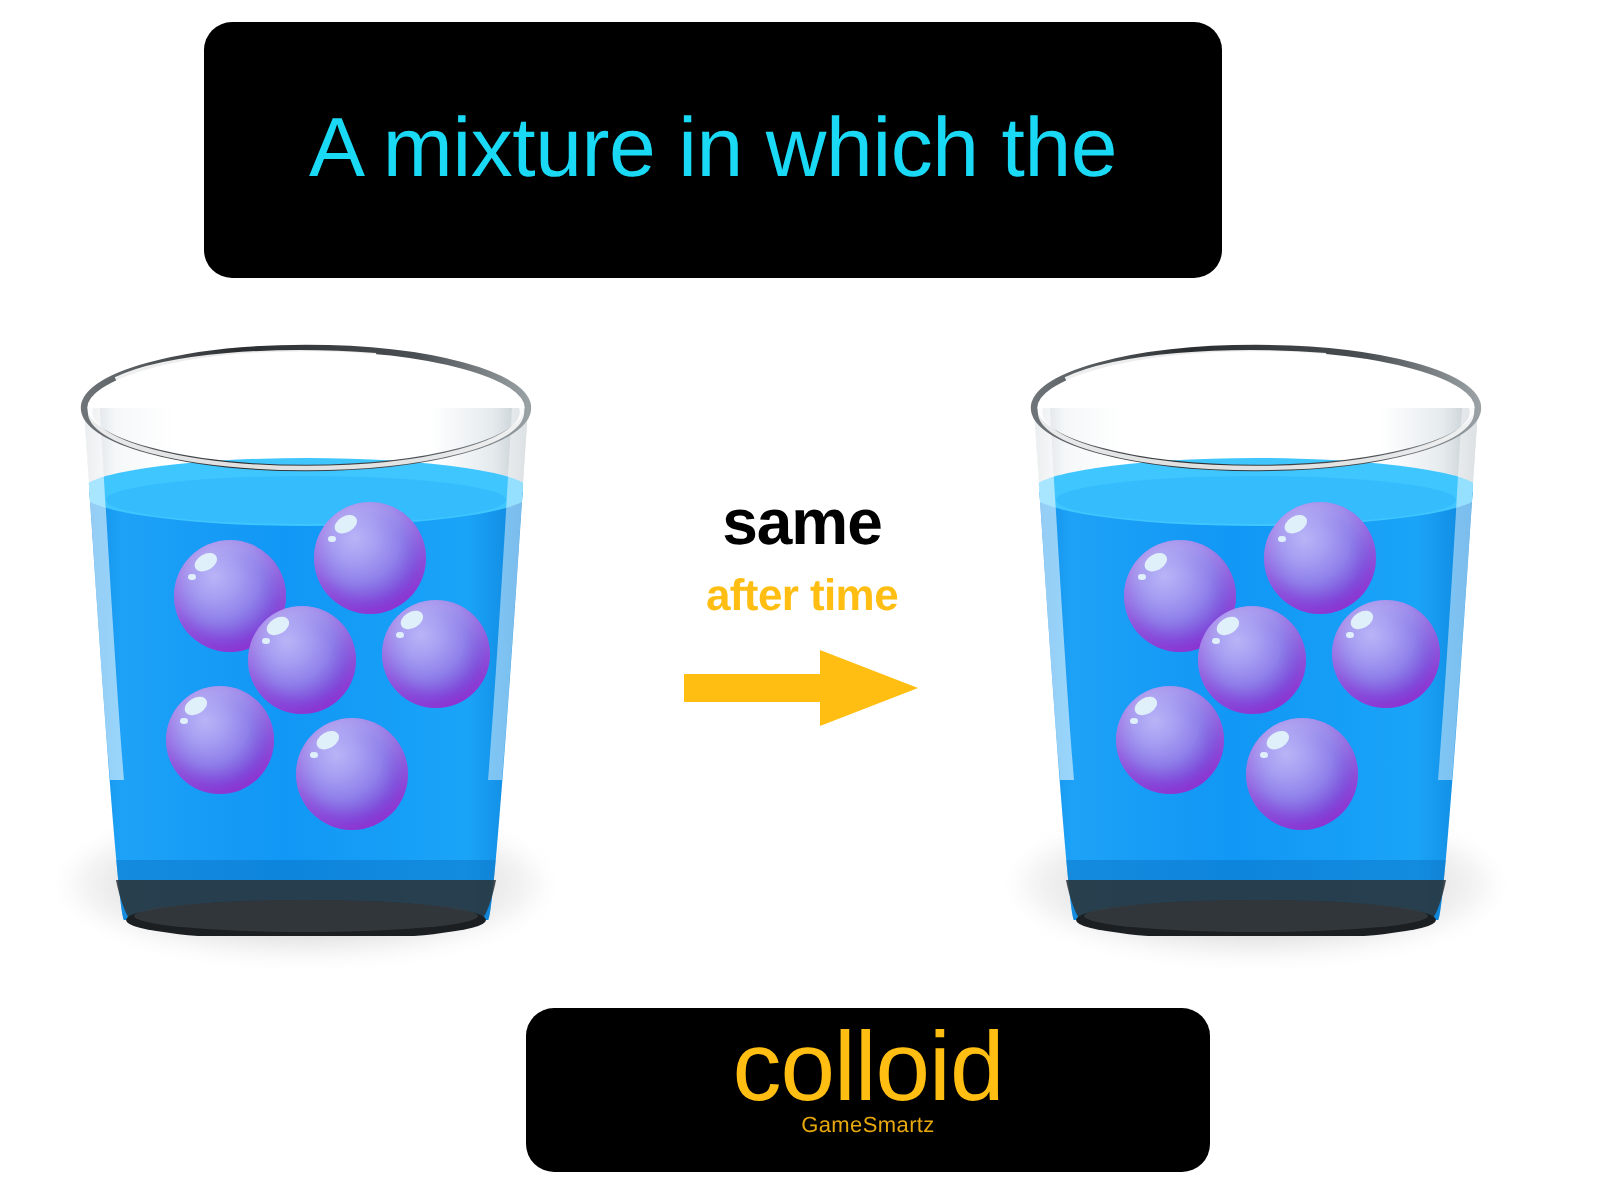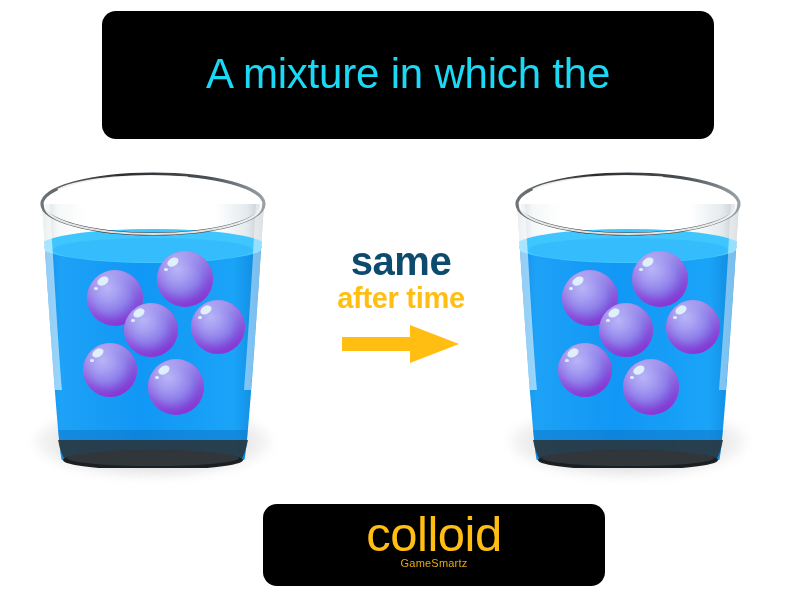--- a/index.html
+++ b/index.html
@@ -28,21 +28,21 @@
     border-radius: 14px;
     display: flex;
     flex-direction: column;
     align-items: center;
     justify-content: center;
     box-sizing: border-box;
   }
   #definition-banner {
     left: 102px;
     top: 11px;
-    width: 612px;
+    width: 509px;
     height: 128px;
     padding: 4px 10px 8px 10px;
   }
   .definition-line {
     color: #1ad9f5;
     font-size: 42px;
     line-height: 51px;
     font-weight: 400;
     letter-spacing: -0.2px;
     white-space: nowrap;
@@ -75,29 +75,29 @@
   
   #center-group {
     position: absolute;
     left: 316px;
     top: 240px;
     width: 170px;
     height: 140px;
     text-align: center;
   }
   #caption-primary {
-    color: #0c4a6e;
-    font-size: 40px;
+    color: #000000;
+    font-size: 32px;
     line-height: 42px;
     font-weight: bold;
     letter-spacing: -0.5px;
   }
   #caption-secondary {
     color: #ffbe11;
-    font-size: 29px;
+    font-size: 22px;
     line-height: 28px;
     font-weight: bold;
     letter-spacing: -0.3px;
     margin-top: 2px;
   }
   #arrow-icon {
     margin-top: 12px;
   }
 
   

